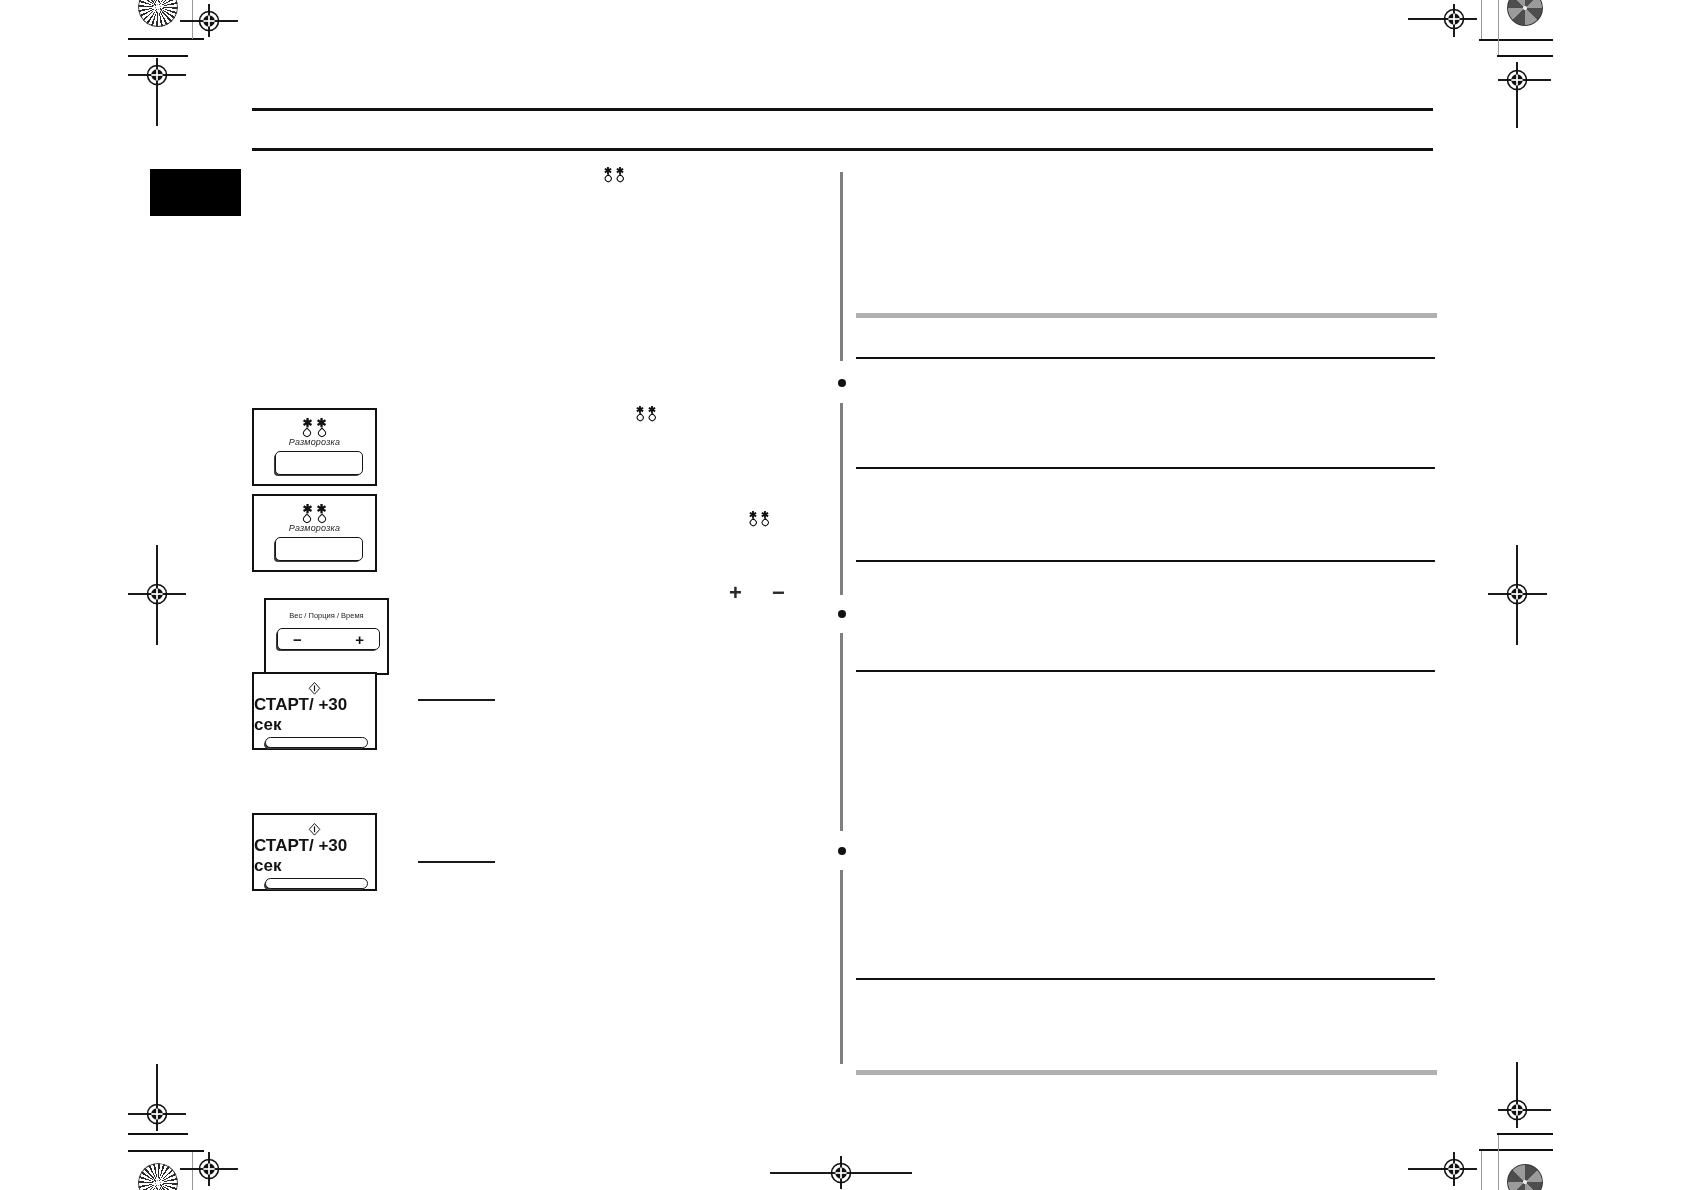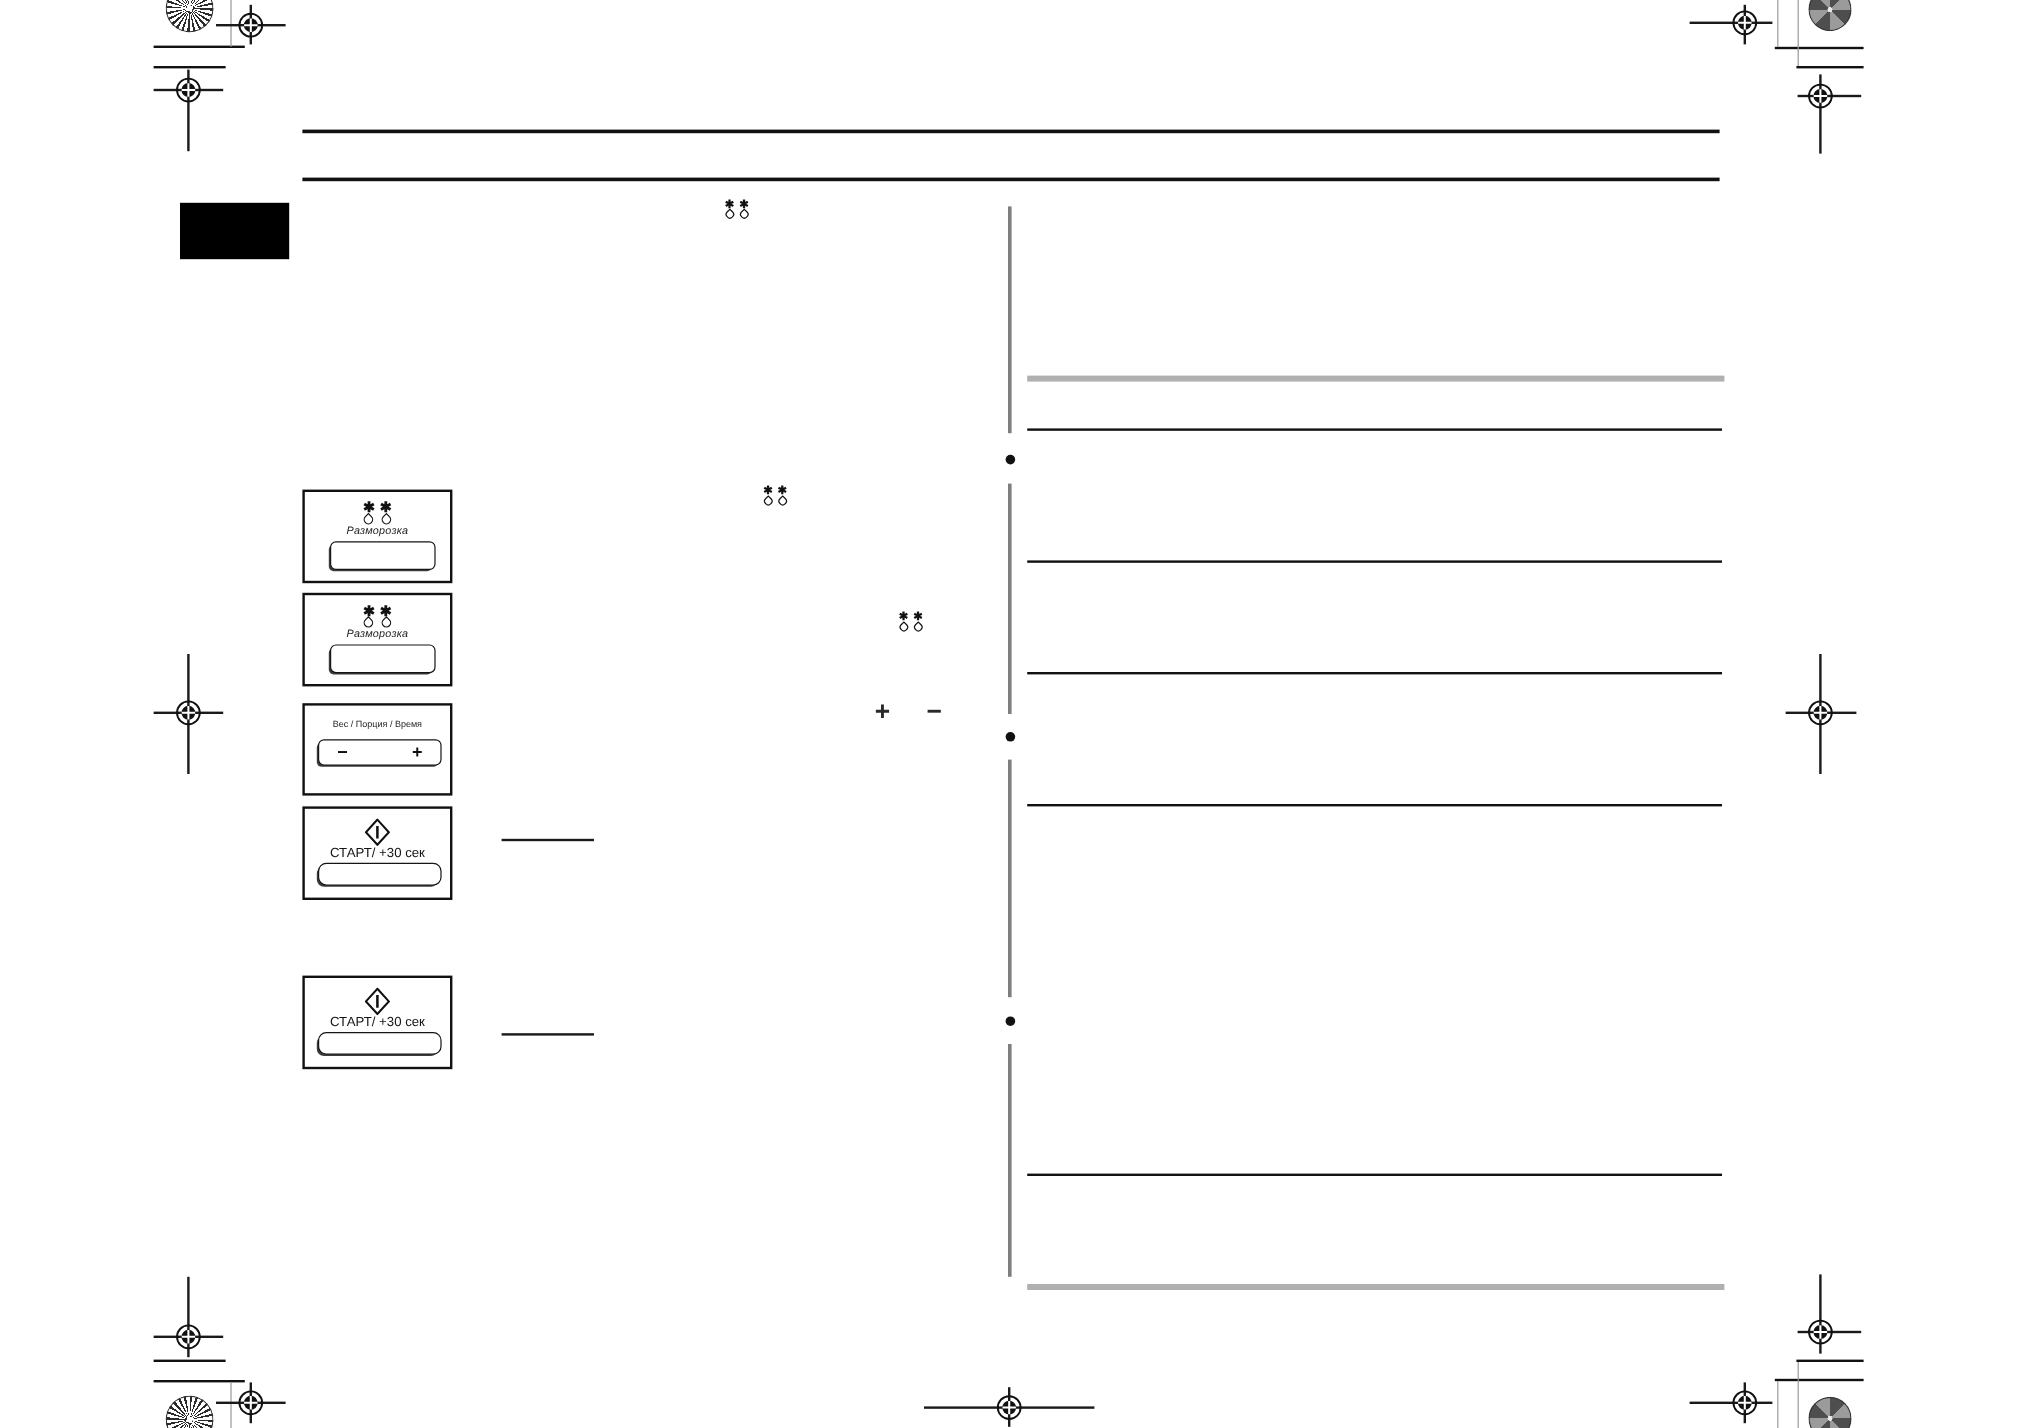--- a/index.html
+++ b/index.html
@@ -30,21 +30,21 @@
     box-shadow:0 0 0 1px #333 inset;}
   
   .tab{position:absolute;background:#000;}
   
   .panel{position:absolute;left:252px;width:125px;border:2px solid #111;background:#fff;
          box-sizing:border-box;display:flex;flex-direction:column;align-items:center;}
   .panel-btn{border:1.5px solid #151515;border-radius:5px;background:#fff;
              box-shadow:-2px 2px 0 -1px #3c3c3c;box-sizing:border-box;}
   .panel-label{font-size:9px;letter-spacing:0.2px;color:#1c1c1c;font-style:italic;}
   .panel-label-sm{font-size:7.5px;color:#1c1c1c;}
-  .panel-label-start{font-size:11px;font-weight:400;color:#141414;}
+  .panel-label-start{font-size:17px;font-weight:700;color:#141414;}
   
   .defrost-pair{display:flex;gap:4px;}
   .defrost-glyph{display:flex;flex-direction:column;align-items:center;}
   .star{font-size:12px;line-height:9px;font-weight:bold;color:#111;}
   .drop{width:8px;height:8px;border:1.3px solid #111;border-radius:0 50% 50% 50%;
         transform:rotate(45deg);background:#fff;margin-top:1px;box-sizing:border-box;}
   .sm .star{font-size:9.5px;line-height:7px;}
   .sm .drop{width:6.5px;height:6.5px;border-width:1.1px;margin-top:1px;}
   .inline-sign{position:absolute;font-size:22px;font-weight:700;color:#2a2a2a;line-height:22px;}
   .minus-plus-row{display:flex;justify-content:space-between;align-items:center;
@@ -210,21 +210,21 @@
       </span>
     <span class="defrost-glyph">
         <span class="star">✱</span>
         <span class="drop"></span>
       </span>
   </div>
   <div class="panel-label">Разморозка</div>
   <div class="panel-btn" style="width:88px;height:24px;margin-top:4px;margin-left:9px;"></div>
 </figure>
 
-<figure class="panel" style="top:586px;height:77px;margin:0;">
+<figure class="panel" style="top:586px;height:77px;margin:12px;">
   <div class="panel-label-sm" style="margin-top:11px;">Вес / Порция / Время</div>
   <div class="panel-btn minus-plus-row" style="width:103px;height:22px;margin-top:8px;margin-left:4px;">
     <span>−</span>
     <span>+</span>
   </div>
 </figure>
 
 <figure class="panel" style="top:672px;height:78px;margin:0;">
   <svg width="21" height="23" viewBox="0 0 22 24" style="margin-top:8px;">
     <path d="M11 1 L21 12 L11 23 L1 12 Z" fill="none" stroke="#111" stroke-width="1.8"></path>

